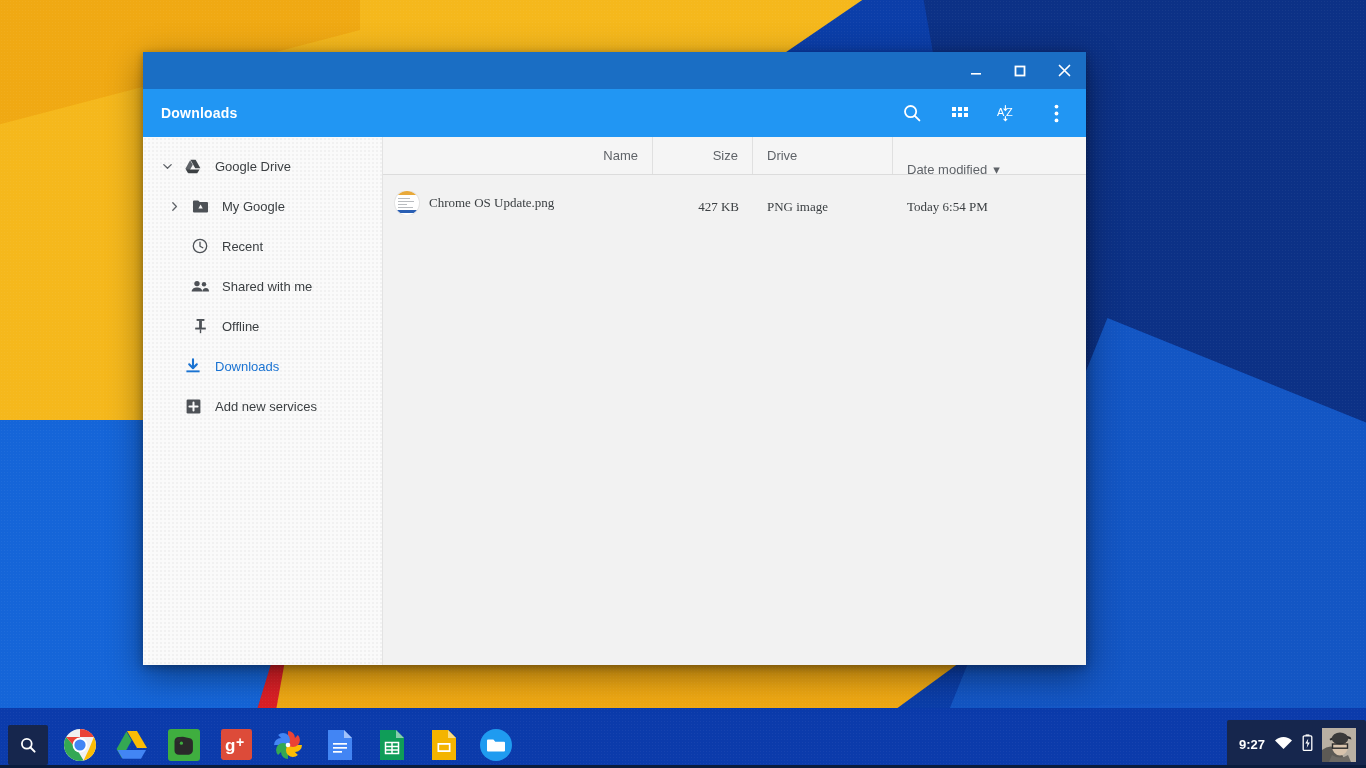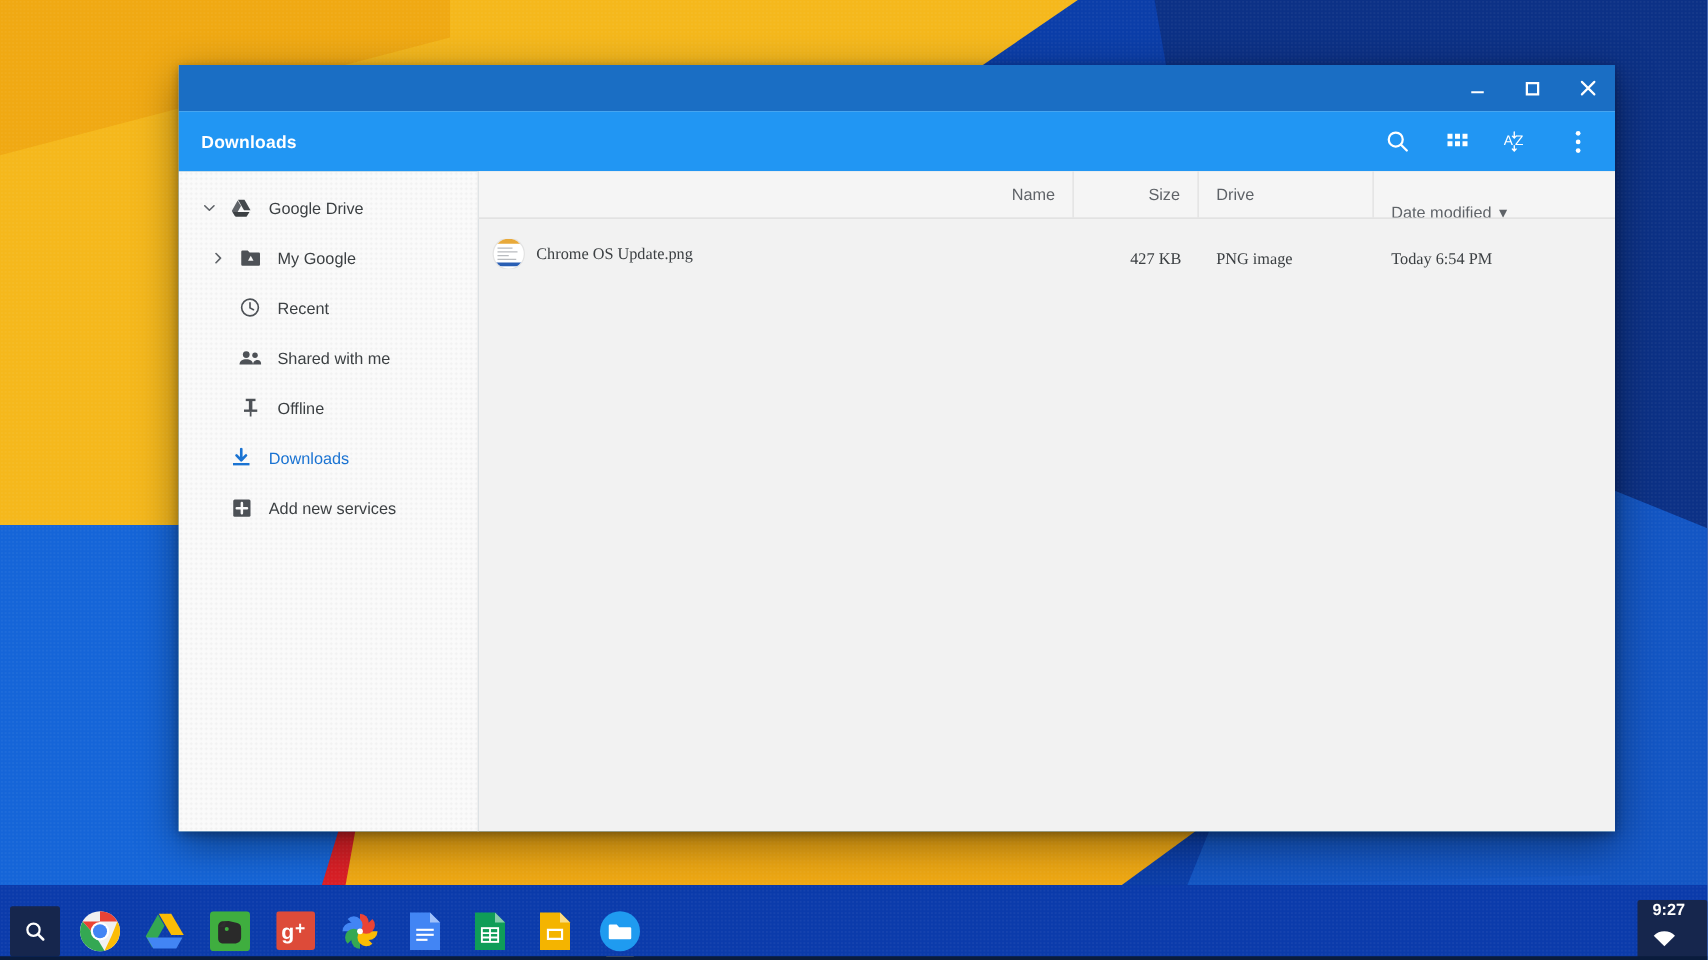--- a/index.html
+++ b/index.html
@@ -65,21 +65,21 @@
   }
   .wp-texture {
     position:absolute; inset:0;
     background-image:radial-gradient(rgba(255,255,255,.045) 1px, transparent 1px);
     background-size:3px 3px;
   }
 
   
   #files-window {
     position:absolute; left:143px; top:52px;
-    width:1149px; height:613px;
+    width:943px; height:613px;
     z-index:5;
     box-shadow:0 10px 32px rgba(0,0,0,.42), 0 2px 8px rgba(0,0,0,.3);
     display:flex; flex-direction:column;
     background:#f2f2f2;
   }
   .titlebar {
     height:37px; background:#1a6ec4;
     display:flex; align-items:center; justify-content:flex-end;
     flex:0 0 37px;
   }
@@ -98,21 +98,21 @@
   .toolbar-title {
     color:#fff; font-size:14px; font-weight:bold; letter-spacing:.2px;
   }
   .toolbar-spacer { flex:1; }
   .tb-btn {
     width:48px; height:48px;
     display:flex; align-items:center; justify-content:center;
     cursor:default;
   }
 
-  .body-area { flex:1; display:flex; min-height:0; background:#0369a1; }
+  .body-area { flex:1; display:flex; min-height:0; background:#be185d; }
 
   
   .sidebar {
     width:240px; flex:0 0 240px;
     background:#fafafa;
     border-right:1px solid #e3e3e3;
     padding-top:9px;
     position:relative;
     overflow:hidden;
   }
@@ -202,23 +202,23 @@
   .app-launcher {
     width:40px; height:40px; background:#16264d; border-radius:2px;
     display:flex; align-items:center; justify-content:center;
   }
   .running-dot {
     position:absolute; bottom:0; left:50%; transform:translateX(-50%);
     width:22px; height:3px; background:rgba(255,255,255,.85);
   }
   .shelf-spacer { flex:1; }
   .tray {
-    display:flex; align-items:flex-start; gap:9px;
+    display:flex; align-items:center; gap:9px;
     background:#16264d; height:50px; padding:0 10px 0 12px;
-    margin-right:0; border-radius:2px;flex-direction:column;
+    margin-right:0; border-radius:2px;
   }
   .tray-time { color:#fff; font-size:13px; font-weight:bold; }
   .avatar {
     width:34px; height:34px; overflow:hidden; flex:0 0 34px;
     background:#8d8376; position:relative;
   }
   .avatar .face { position:absolute; inset:0; }
   .shelf-underline {
     position:absolute; left:0; bottom:0; width:100%; height:3px;
     background:#0a1c3d;

